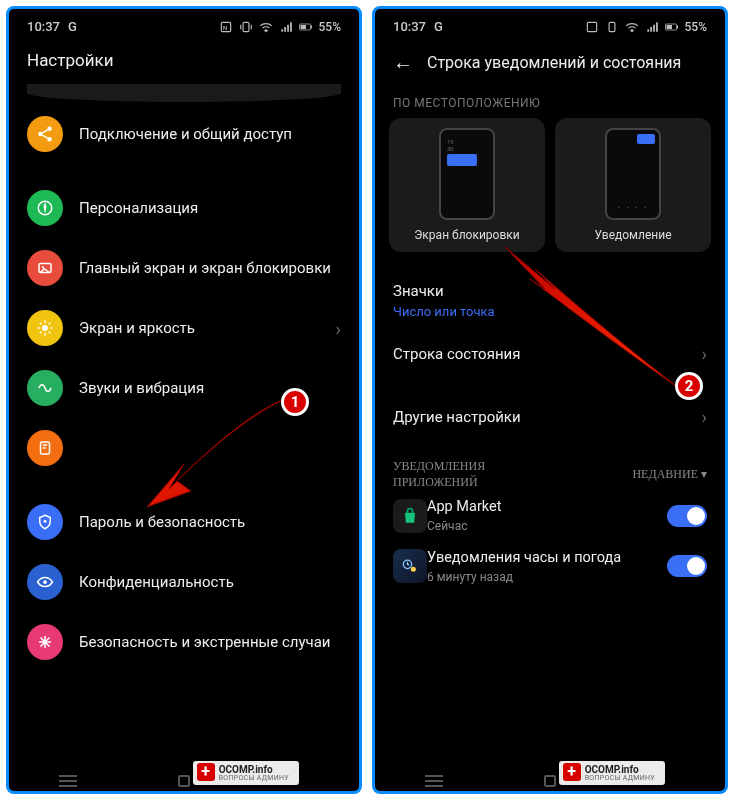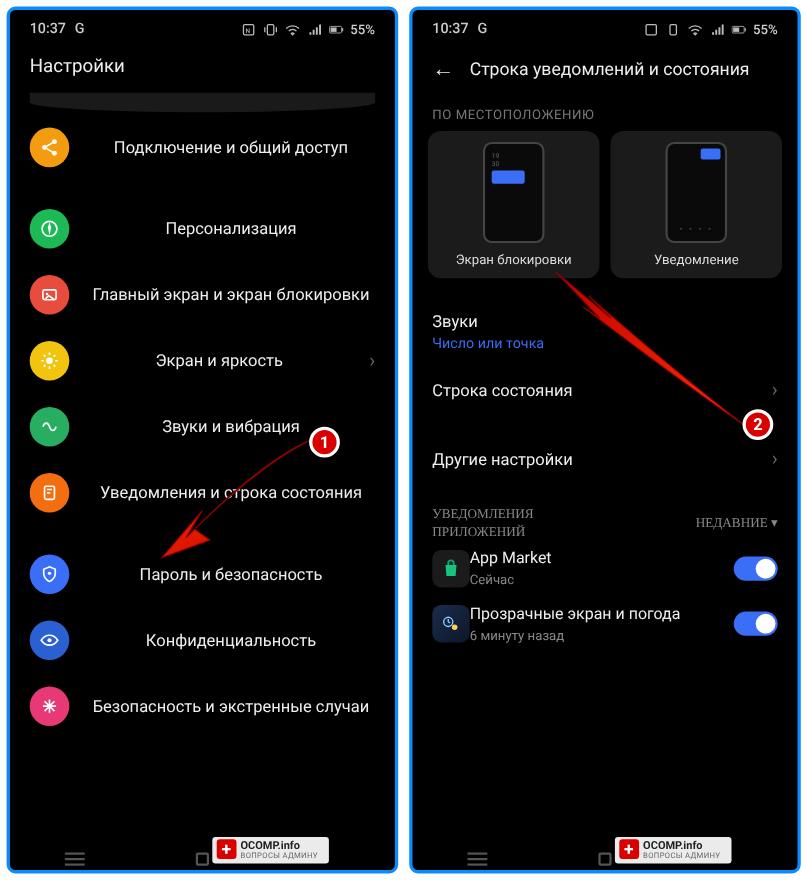--- a/index.html
+++ b/index.html
@@ -51,21 +51,20 @@
     margin: 0 18px 2px 18px;
     border-bottom-left-radius: 100% 100%;
     border-bottom-right-radius: 100% 100%;
     background: #1a1a1a;
   }
   .row {
     display: flex;
     align-items: center;
     padding: 12px 18px;
     gap: 16px;
-    text-align: center;
   }
   .row .label {
     flex: 1;
     font-size: 15px;
     color: #eee;
     line-height: 1.35;
   }
   .chev { color: #666; font-size: 18px; }
   .iconc {
     width: 36px; height: 36px;
@@ -335,21 +334,20 @@
       <div class="label">Звуки и вибрация</div>
     </div>
 
     <div class="row">
       <div class="iconc c-orng2">
           <svg viewBox="0 0 24 24">
             <rect x="6" y="4" width="12" height="16" rx="2" fill="none" stroke="#fff" stroke-width="2"></rect>
             <path d="M9 8h6M9 12h4" stroke="#fff" stroke-width="2"></path>
           </svg>
         </div>
-      <div class="label">Уведомления и строка состояния</div>
     </div>
 
     <div class="divider"></div>
 
     <div class="row">
       <div class="iconc c-blue">
           <svg viewBox="0 0 24 24">
             <path d="M12 3l7 3v5c0 5-3 8-7 10-4-2-7-5-7-10V6z" fill="none" stroke="#fff" stroke-width="2"></path>
             <circle cx="12" cy="11" r="2"></circle>
           </svg>
@@ -450,21 +448,21 @@
       <div class="card">
         <div class="mock-phone">
           <div class="mp-notif-drop"></div>
           <div class="mp-dots">• • • •</div>
         </div>
         <div class="card-label">Уведомление</div>
       </div>
     </div>
 
     <div class="setting-block" style="margin-top:16px">
-      <div class="setting-title">Звуки</div>
+      <div class="setting-title">Значки</div>
       <div class="setting-sub">Число или точка</div>
     </div>
 
     <div class="srow">
       <span>Строка состояния</span>
       <span class="sp2"></span>
       <span class="chev">›</span>
     </div>
 
     <div class="divider"></div>
@@ -497,21 +495,21 @@
 
     <div class="arow">
       <div class="app-icon weather">
         <svg viewBox="0 0 24 24" width="20" height="20">
             <circle cx="9" cy="10" r="5" fill="none" stroke="#8cf" stroke-width="1.5"></circle>
             <path d="M9 7v3l2 1" stroke="#8cf" stroke-width="1.5" fill="none"></path>
             <circle cx="16" cy="16" r="3" fill="#ffd24d"></circle>
           </svg>
       </div>
       <div class="app-meta">
-        <div class="app-name">Прозрачные экран и погода</div>
+        <div class="app-name">Уведомления часы и погода</div>
         <div class="app-time">6 минуту назад</div>
       </div>
       <div class="toggle"></div>
     </div>
   </div>
   <div class="navbar">
     <div class="nln">
         <div></div>
         <div></div>
         <div></div>

